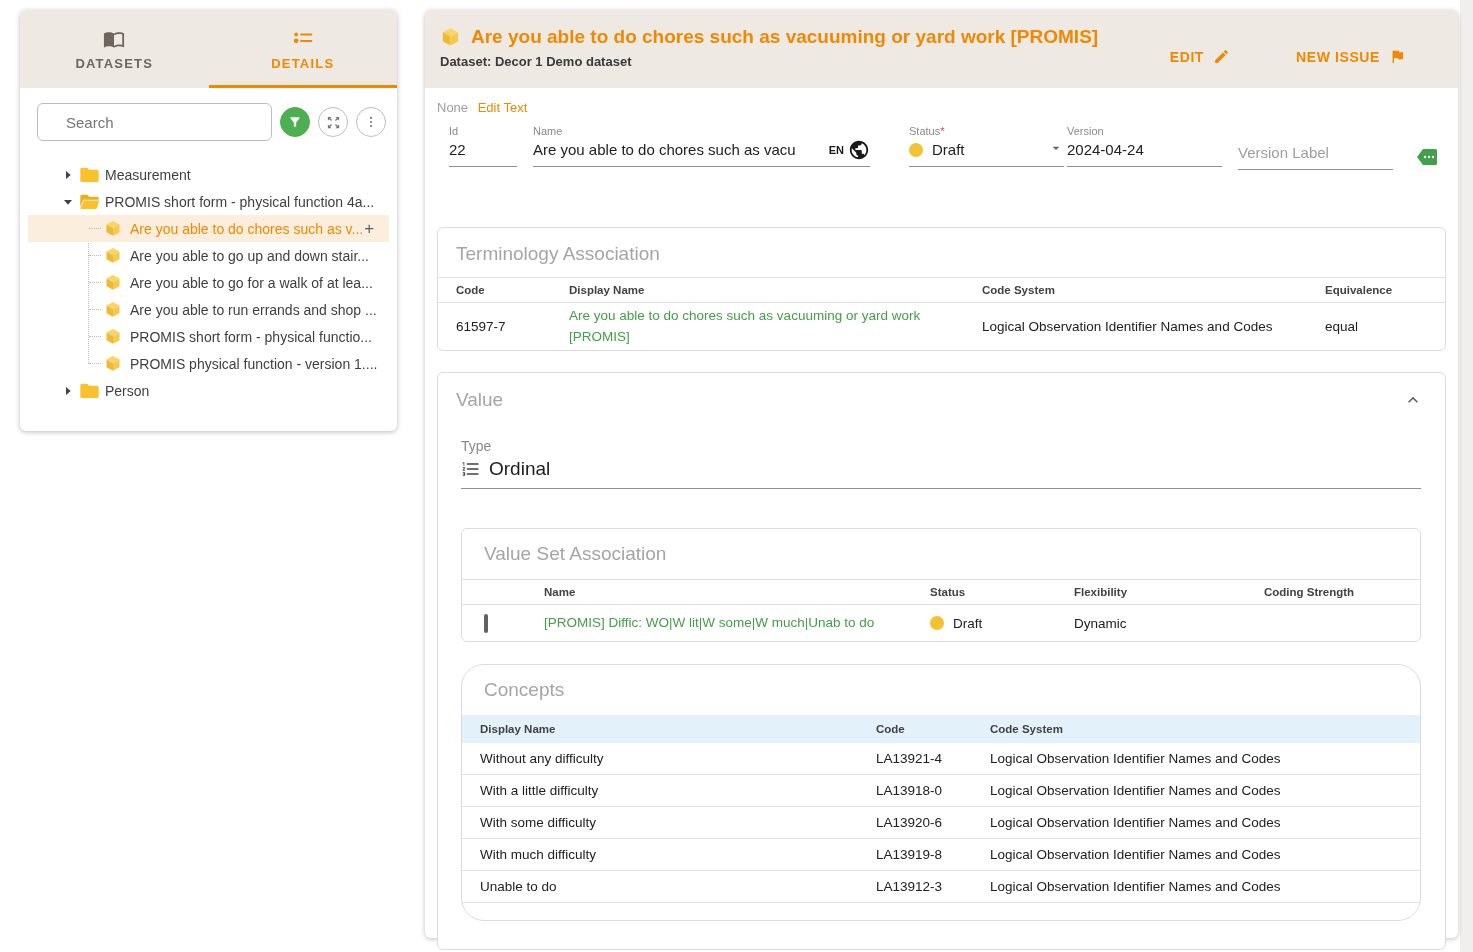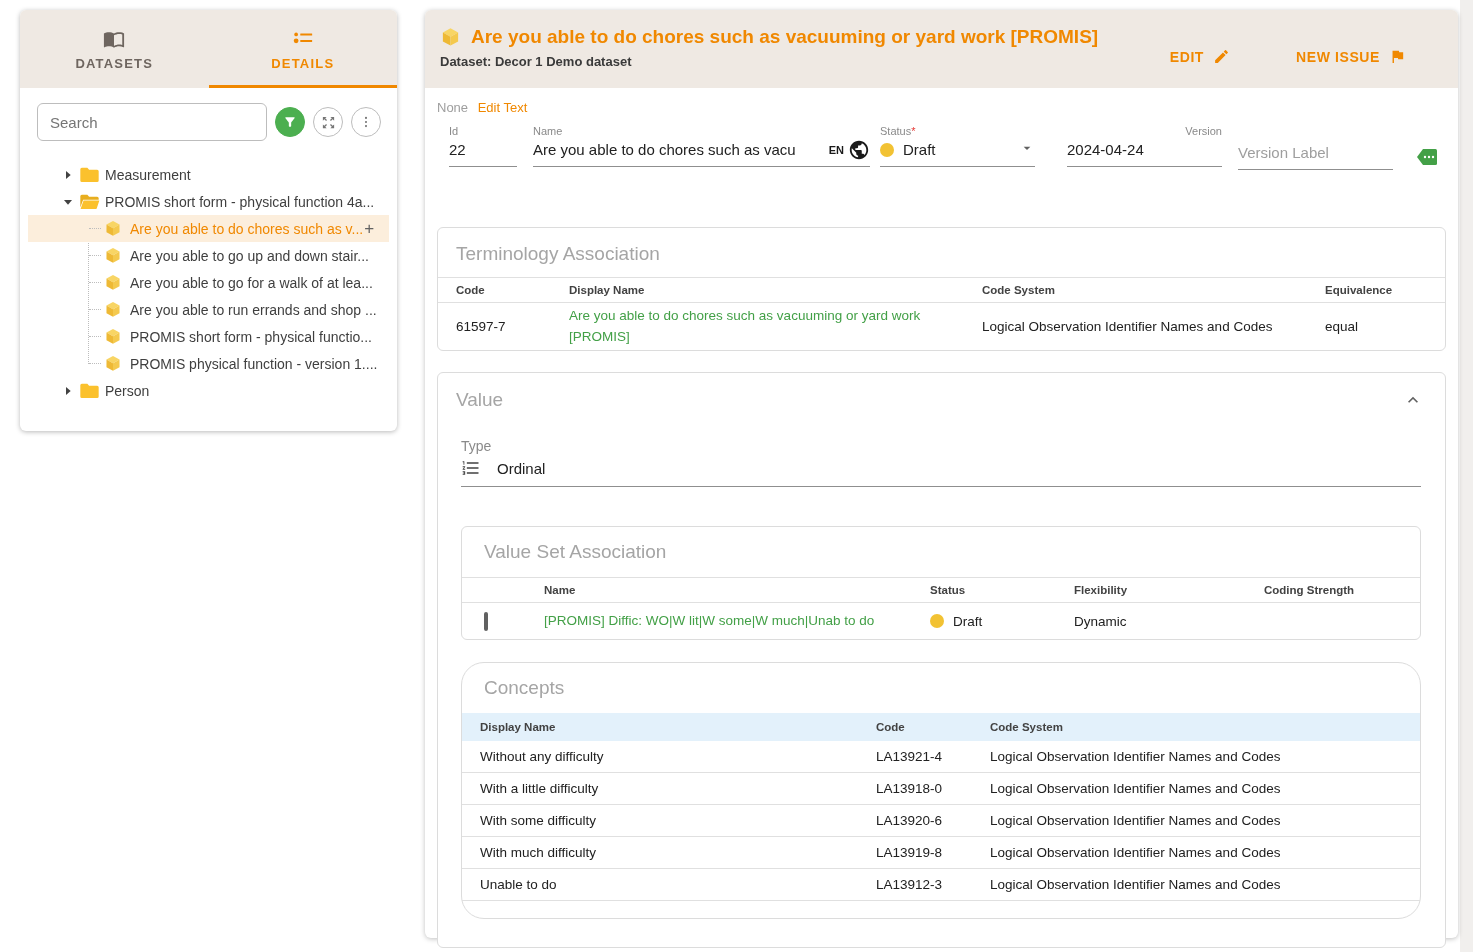--- a/index.html
+++ b/index.html
@@ -15,21 +15,21 @@
   
   .sidebar { position:absolute; left:20px; top:10px; width:377px; height:421px; background:#fff;
              border-radius:6px; box-shadow:0 1px 5px rgba(0,0,0,.28); overflow:hidden; }
   .tabbar { display:flex; height:78px; background:var(--beige); }
   .tab { flex:1; display:flex; flex-direction:column; align-items:center; justify-content:center; gap:5px;
          cursor:pointer; font-size:13px; letter-spacing:1.2px; font-weight:600; color:#6E655F; position:relative; }
   .tab.active { color:var(--orange); }
   .tab.active::after { content:""; position:absolute; left:0; right:0; bottom:0; height:3px; background:var(--orange); }
   .tab .ticon { height:24px; display:flex; align-items:center; }
   .search-row { display:flex; align-items:center; padding:15px 16px 0 17px; gap:8px; }
-  .search-input { width:235px; height:38px; border:1px solid #BDBDBD; border-radius:6px; padding:0 12px;
+  .search-input { width:235px; height:38px; border:1px solid #BDBDBD; border-radius:6px; padding:0 28px;
                   font-size:15px; color:var(--txt); font-family:inherit; outline:none; }
   .search-input::placeholder { color:#757575; }
   .round-btn { width:30px; height:30px; border-radius:50%; border:1px solid #BDBDBD; background:#fff;
                display:flex; align-items:center; justify-content:center; cursor:pointer; flex:0 0 auto; }
   .round-btn.green { background:var(--green); border-color:var(--green); }
   .tree { padding:20px 8px 14px 8px; }
   .tree-row { display:flex; align-items:center; height:27px; font-size:14px; color:#3F3F3F; cursor:pointer;
               padding-left:29px; position:relative; }
   .tree-row .caret { width:22px; display:flex; align-items:center; justify-content:center; flex:0 0 auto; }
   .tree-row .t-icon { width:26px; display:flex; align-items:center; flex:0 0 auto; }
@@ -60,23 +60,23 @@
   .field { position:absolute; top:0; }
   .f-label { font-size:11px; color:#8A8A8A; }
   .f-label .req { color:#E53935; }
   .f-value { display:flex; align-items:center; font-size:15px; color:var(--txt); height:28px; margin-top:2px; }
   .f-underline { border-bottom:1px solid #8F8F8F; padding-bottom:6px; }
   .fld-id { left:12px; width:68px; }
   .fld-name { left:96px; width:337px; }
   .fld-name .f-value { justify-content:space-between; }
   .name-text { white-space:nowrap; overflow:hidden; width:268px; }
   .lang-wrap { display:flex; align-items:center; gap:4px; font-size:11px; font-weight:700; color:#1A1A1A; }
-  .fld-status { left:443px; width:155px; }
+  .fld-status { left:472px; width:155px; }
   .fld-status .f-value { gap:9px; }
-  .fld-version { left:630px; width:155px;text-align:right; }
+  .fld-version { left:630px; width:155px; }
   .fld-vlabel { left:801px; width:155px; padding-top:15px; }
   .ph { color:#9E9E9E; font-size:15px; }
   .dot { width:14px; height:14px; border-radius:50%; background:var(--amber); flex:0 0 auto; }
   .sel-caret { margin-left:auto; }
   .tag-btn { position:absolute; left:978px; top:22px; background:none; border:none; cursor:pointer; }
 
   .card { border:1px solid var(--card-border); border-radius:6px; background:#fff; }
   .card-title { font-size:19px; color:var(--title-gray); font-weight:400; }
 
   .term-card { margin-top:30px; }
@@ -88,21 +88,21 @@
   .grid-row { font-size:13.5px; color:var(--txt); }
   .term-grid { grid-template-columns:113px 413px 343px 1fr; padding-left:18px; }
   .term-card .grid-row { min-height:47px; }
   .green-link { color:var(--link-green); cursor:pointer; line-height:1.55; padding-right:40px; }
 
   .value-card { margin-top:21px; min-height:570px; padding-bottom:28px; }
   .value-head { display:flex; align-items:center; justify-content:space-between; padding:16px 22px 0 18px;text-align:center; }
   .collapse-btn { background:none; border:none; cursor:pointer; }
   .type-group { margin:27px 24px 0 23px; border-bottom:1px solid #8F8F8F; padding-bottom:8px; }
   .type-label { font-size:14px; color:#8A8A8A; }
-  .type-value { display:flex; align-items:center; gap:16px; font-size:15px; color:var(--txt); margin-top:4px; }
+  .type-value { display:flex; align-items:center; gap:8px; font-size:19px; color:var(--txt); margin-top:4px; }
 
   .inner-card { margin:39px 24px 0 23px; }
   .inner-card .card-title { padding:14px 0 14px 22px; }
   .vsa-grid { grid-template-columns:60px 386px 144px 190px 1fr; padding-left:22px; }
   .vsa-row { min-height:36px; }
   .checkbox { width:18px; height:18px; border:2px solid #616161; border-radius:2px; cursor:pointer; }
   .status-cell { display:flex; align-items:center; gap:9px; }
 
   .concepts-card { margin-top:22px; padding-bottom:17px;border-radius:23px; }
   .concepts-grid { grid-template-columns:396px 114px 1fr; padding-left:18px; }

